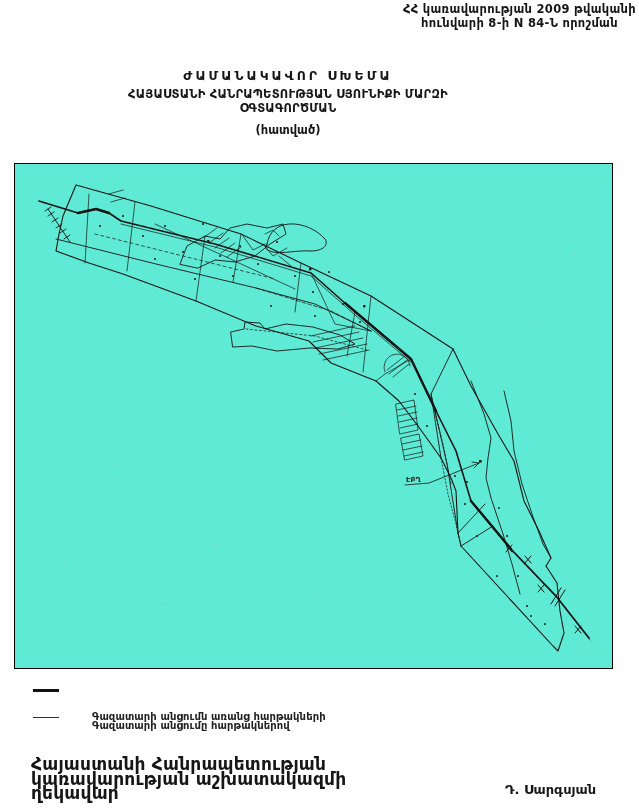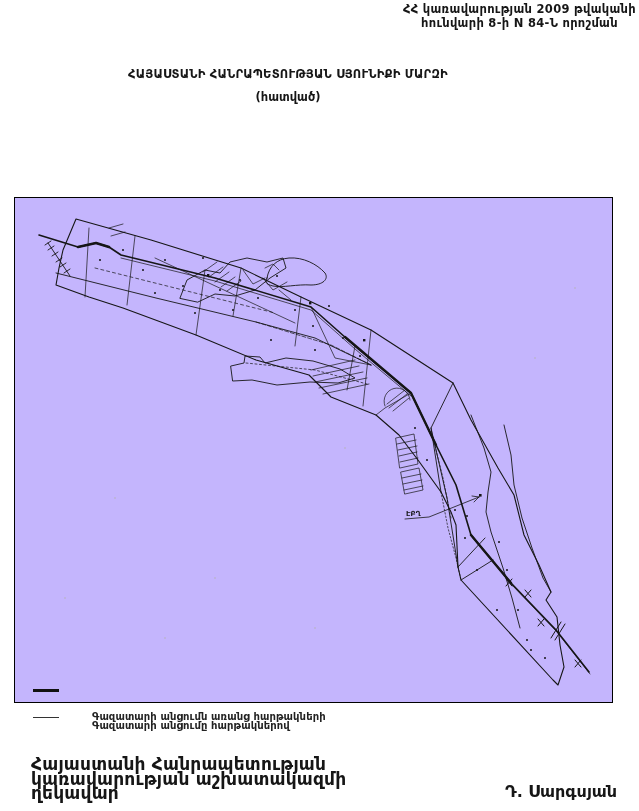--- a/index.html
+++ b/index.html
@@ -28,55 +28,56 @@
     font-weight:bold;
   }
   .title .t1{font-size:12.5px;letter-spacing:3px;margin-bottom:5px;}
   .title .t2{font-size:11.5px;line-height:13.5px;letter-spacing:0.2px;}
   .title .t5{font-size:11.5px;margin-top:8px;}
   
   .map{
     top:163px;left:14px;
     width:597px;height:504px;
     border:1.5px solid #000;
-    background:#c4b5fd;
-    margin-top:34px;
+    background:#5eead4;
   }
   .map svg{display:block;width:597px;height:504px;}
   .lg-swatch{position:absolute;left:33px;width:26px;}
   .lg-thick{top:689px;border-top:3px solid #111;}
   .lg-thin{top:717px;border-top:1.4px solid #333;}
   .lg-label{
     position:absolute;left:92px;
     font-weight:bold;font-size:10px;color:#222;
     letter-spacing:0.1px;
   }
   .lg-label.l1{top:680px;margin-top:40px;}
   .lg-label.l2{top:711px;}
   
   .footer{
     top:757px;left:31px;
     font-weight:bold;font-size:17px;line-height:14.5px;
     letter-spacing:0.2px;
   }
   .signature{
     top:782px;left:505px;
-    font-weight:bold;font-size:16px;
+    font-weight:bold;font-size:13px;
   }
 </style>
 </head>
 <body>
 
 <div class="abs hdr">
   <div>ՀՀ կառավարության 2009 թվականի</div>
   <div>հունվարի 8-ի N 84-Ն որոշման</div>
 </div>
 
 <div class="abs title">
+  <div class="t1">ԺԱՄԱՆԱԿԱՎՈՐ ՍԽԵՄԱ</div>
   <div class="t2">ՀԱՅԱՍՏԱՆԻ ՀԱՆՐԱՊԵՏՈՒԹՅԱՆ ՍՅՈՒՆԻՔԻ ՄԱՐԶԻ</div>
+  <div class="t2">ՕԳՏԱԳՈՐԾՄԱՆ</div>
   <div class="t5">(հատված)</div>
 </div>
 
 <div class="abs map">
   <svg viewBox="0 0 597 504" fill="none" stroke="#161616" stroke-width="0.9" stroke-linejoin="round" stroke-linecap="round">
 
     <path stroke-width="1.1" d="
       M 61 21 L 136 42 L 226 70 L 286 99 L 356 132 L 438 185
       L 456 222 L 483 270 L 499 297 L 509 337 L 524 367 L 536 394
       L 531 402 L 542 419 L 545 447 L 549 469 L 543 487

